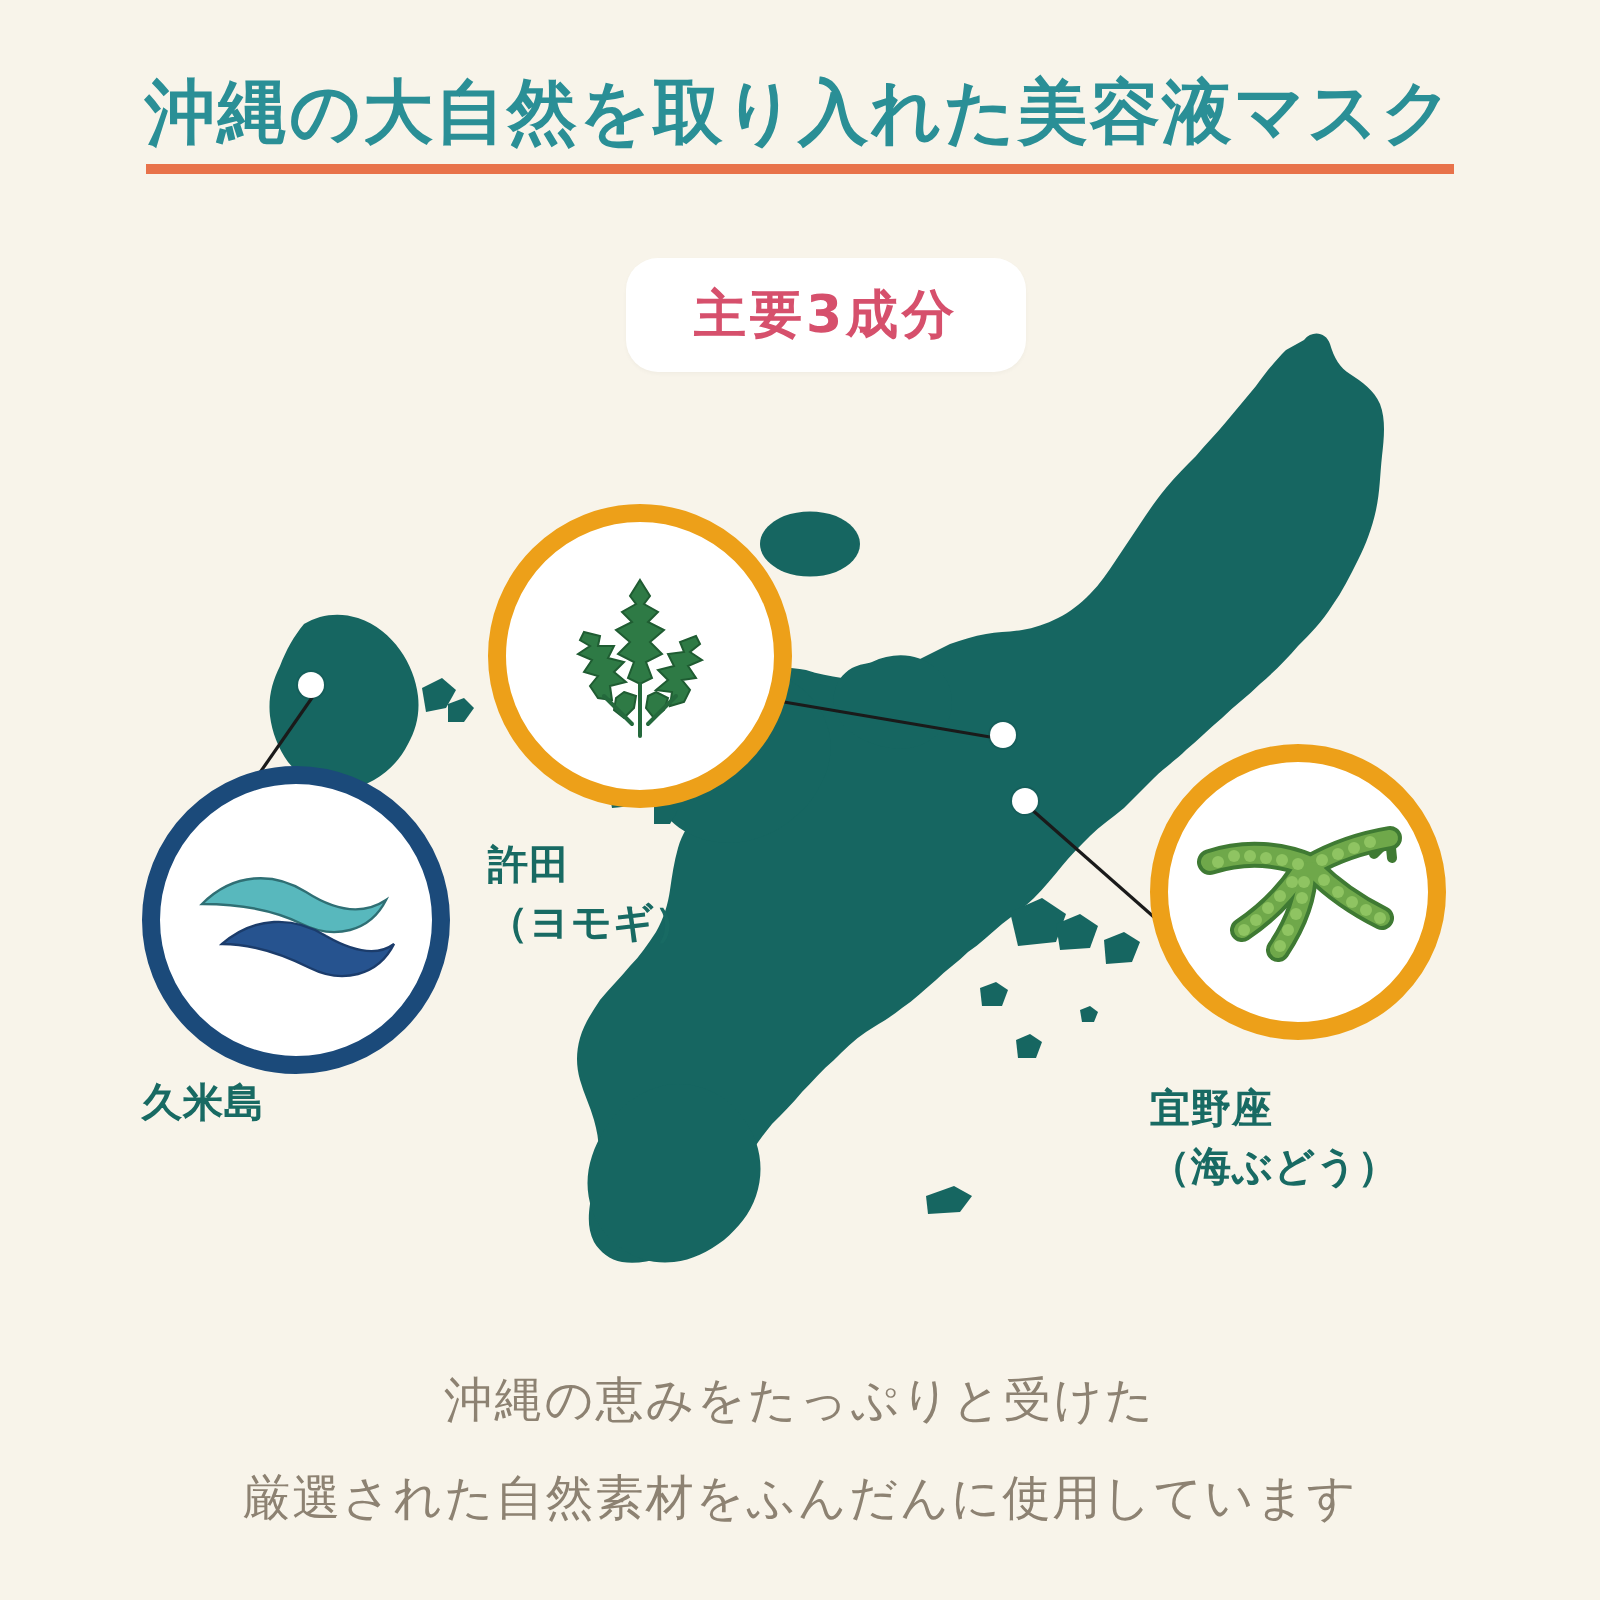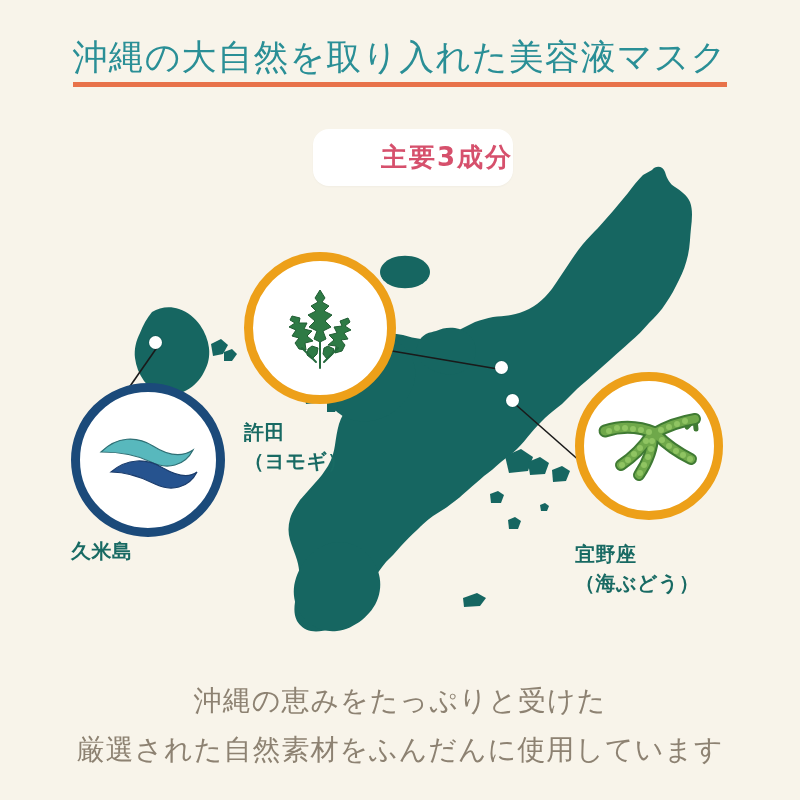--- a/index.html
+++ b/index.html
@@ -27,37 +27,37 @@
     top: 36px;
     width: 800px;
     text-align: center;
   }
   .title-text {
     display: inline-block;
     font-size: 35px;
     line-height: 42px;
     letter-spacing: 1px;
     color: #2a8f96;
-    font-weight: 400;
+    font-weight: 700;
     padding-bottom: 4px;
     border-bottom: 5px solid #e8724a;
   }
 
   
   .badge {
     position: absolute;
     left: 313px;
     top: 129px;
     width: 200px;
     height: 57px;
     background: #ffffff;
     border-radius: 16px;
     display: flex;
     align-items: center;
-    justify-content: flex-end;
+    justify-content: center;
     box-shadow: 0 1px 2px rgba(0,0,0,0.03);
   }
   .badge-text {
     font-size: 26px;
     font-weight: 700;
     color: #d6506c;
     letter-spacing: 2px;
   }
 
   
@@ -115,21 +115,21 @@
   }
 
   
   .footer {
     position: absolute;
     left: 0;
     top: 676px;
     width: 800px;
     text-align: center;
     color: #8d8272;
-    font-size: 28px;
+    font-size: 24px;
     line-height: 49px;
     letter-spacing: 1px;
     font-weight: 500;
   }
   .footer-line { display: block; }
 </style>
 </head>
 <body>
 
 <div id="root">

